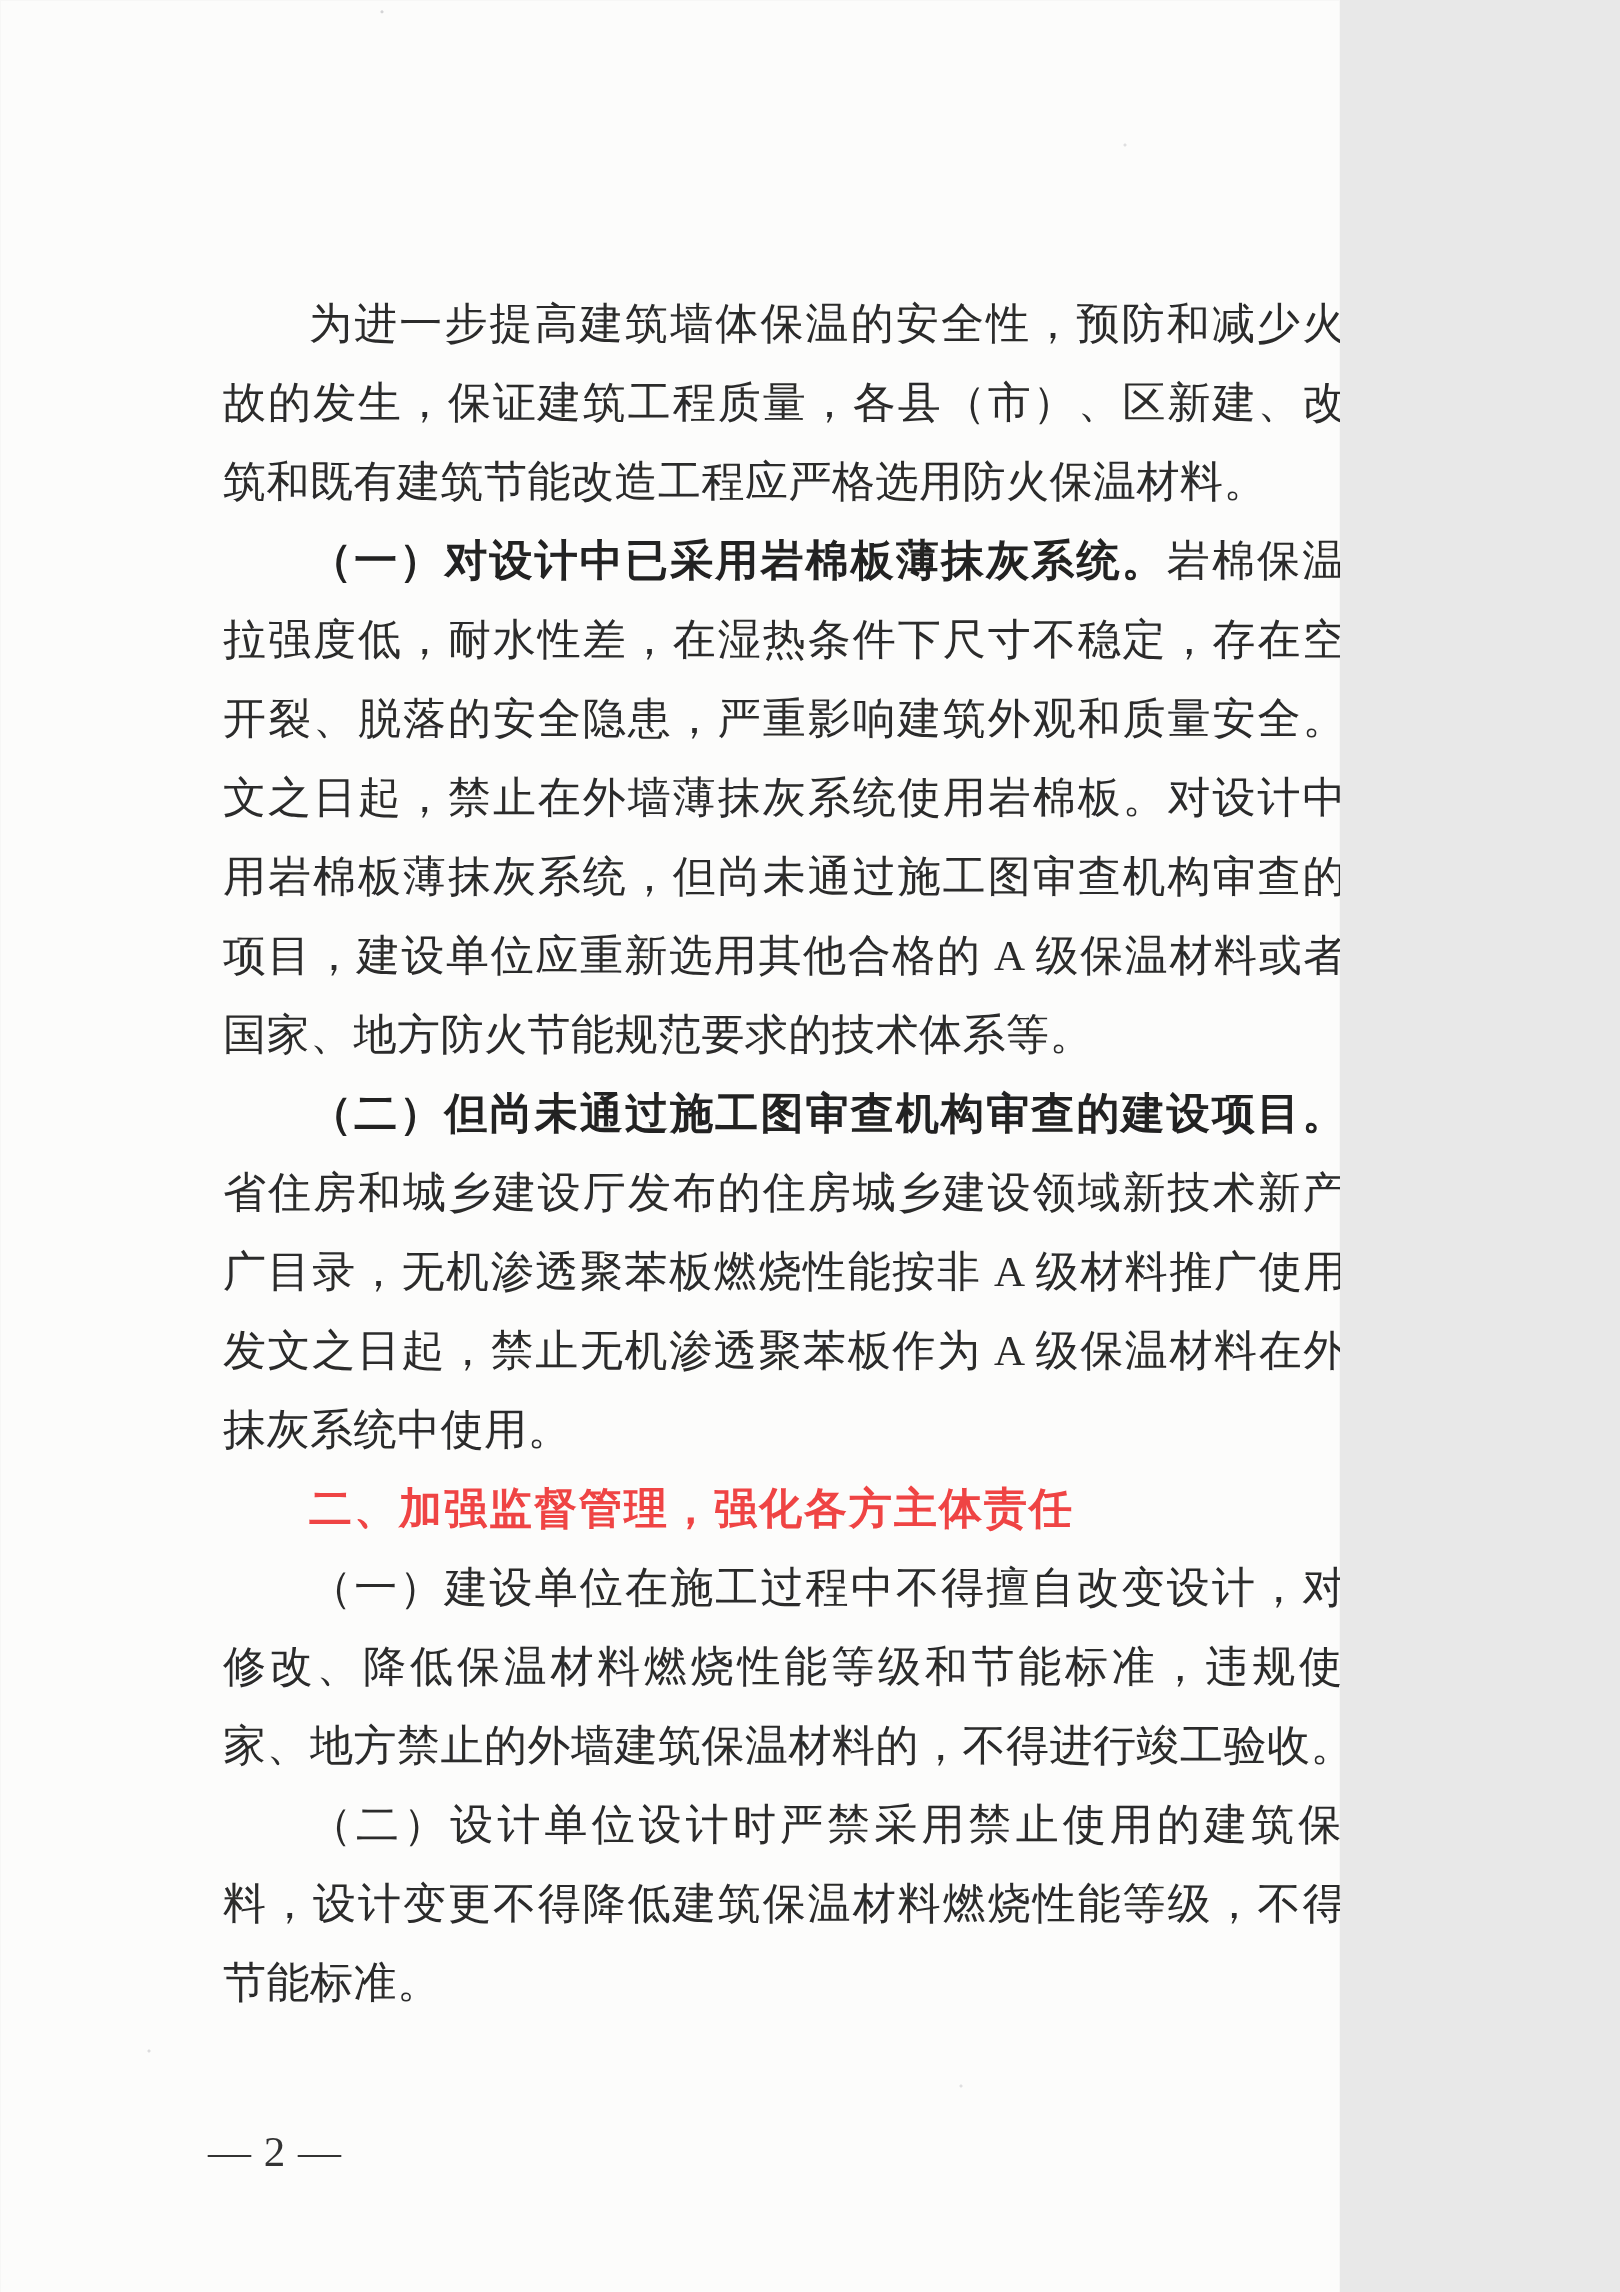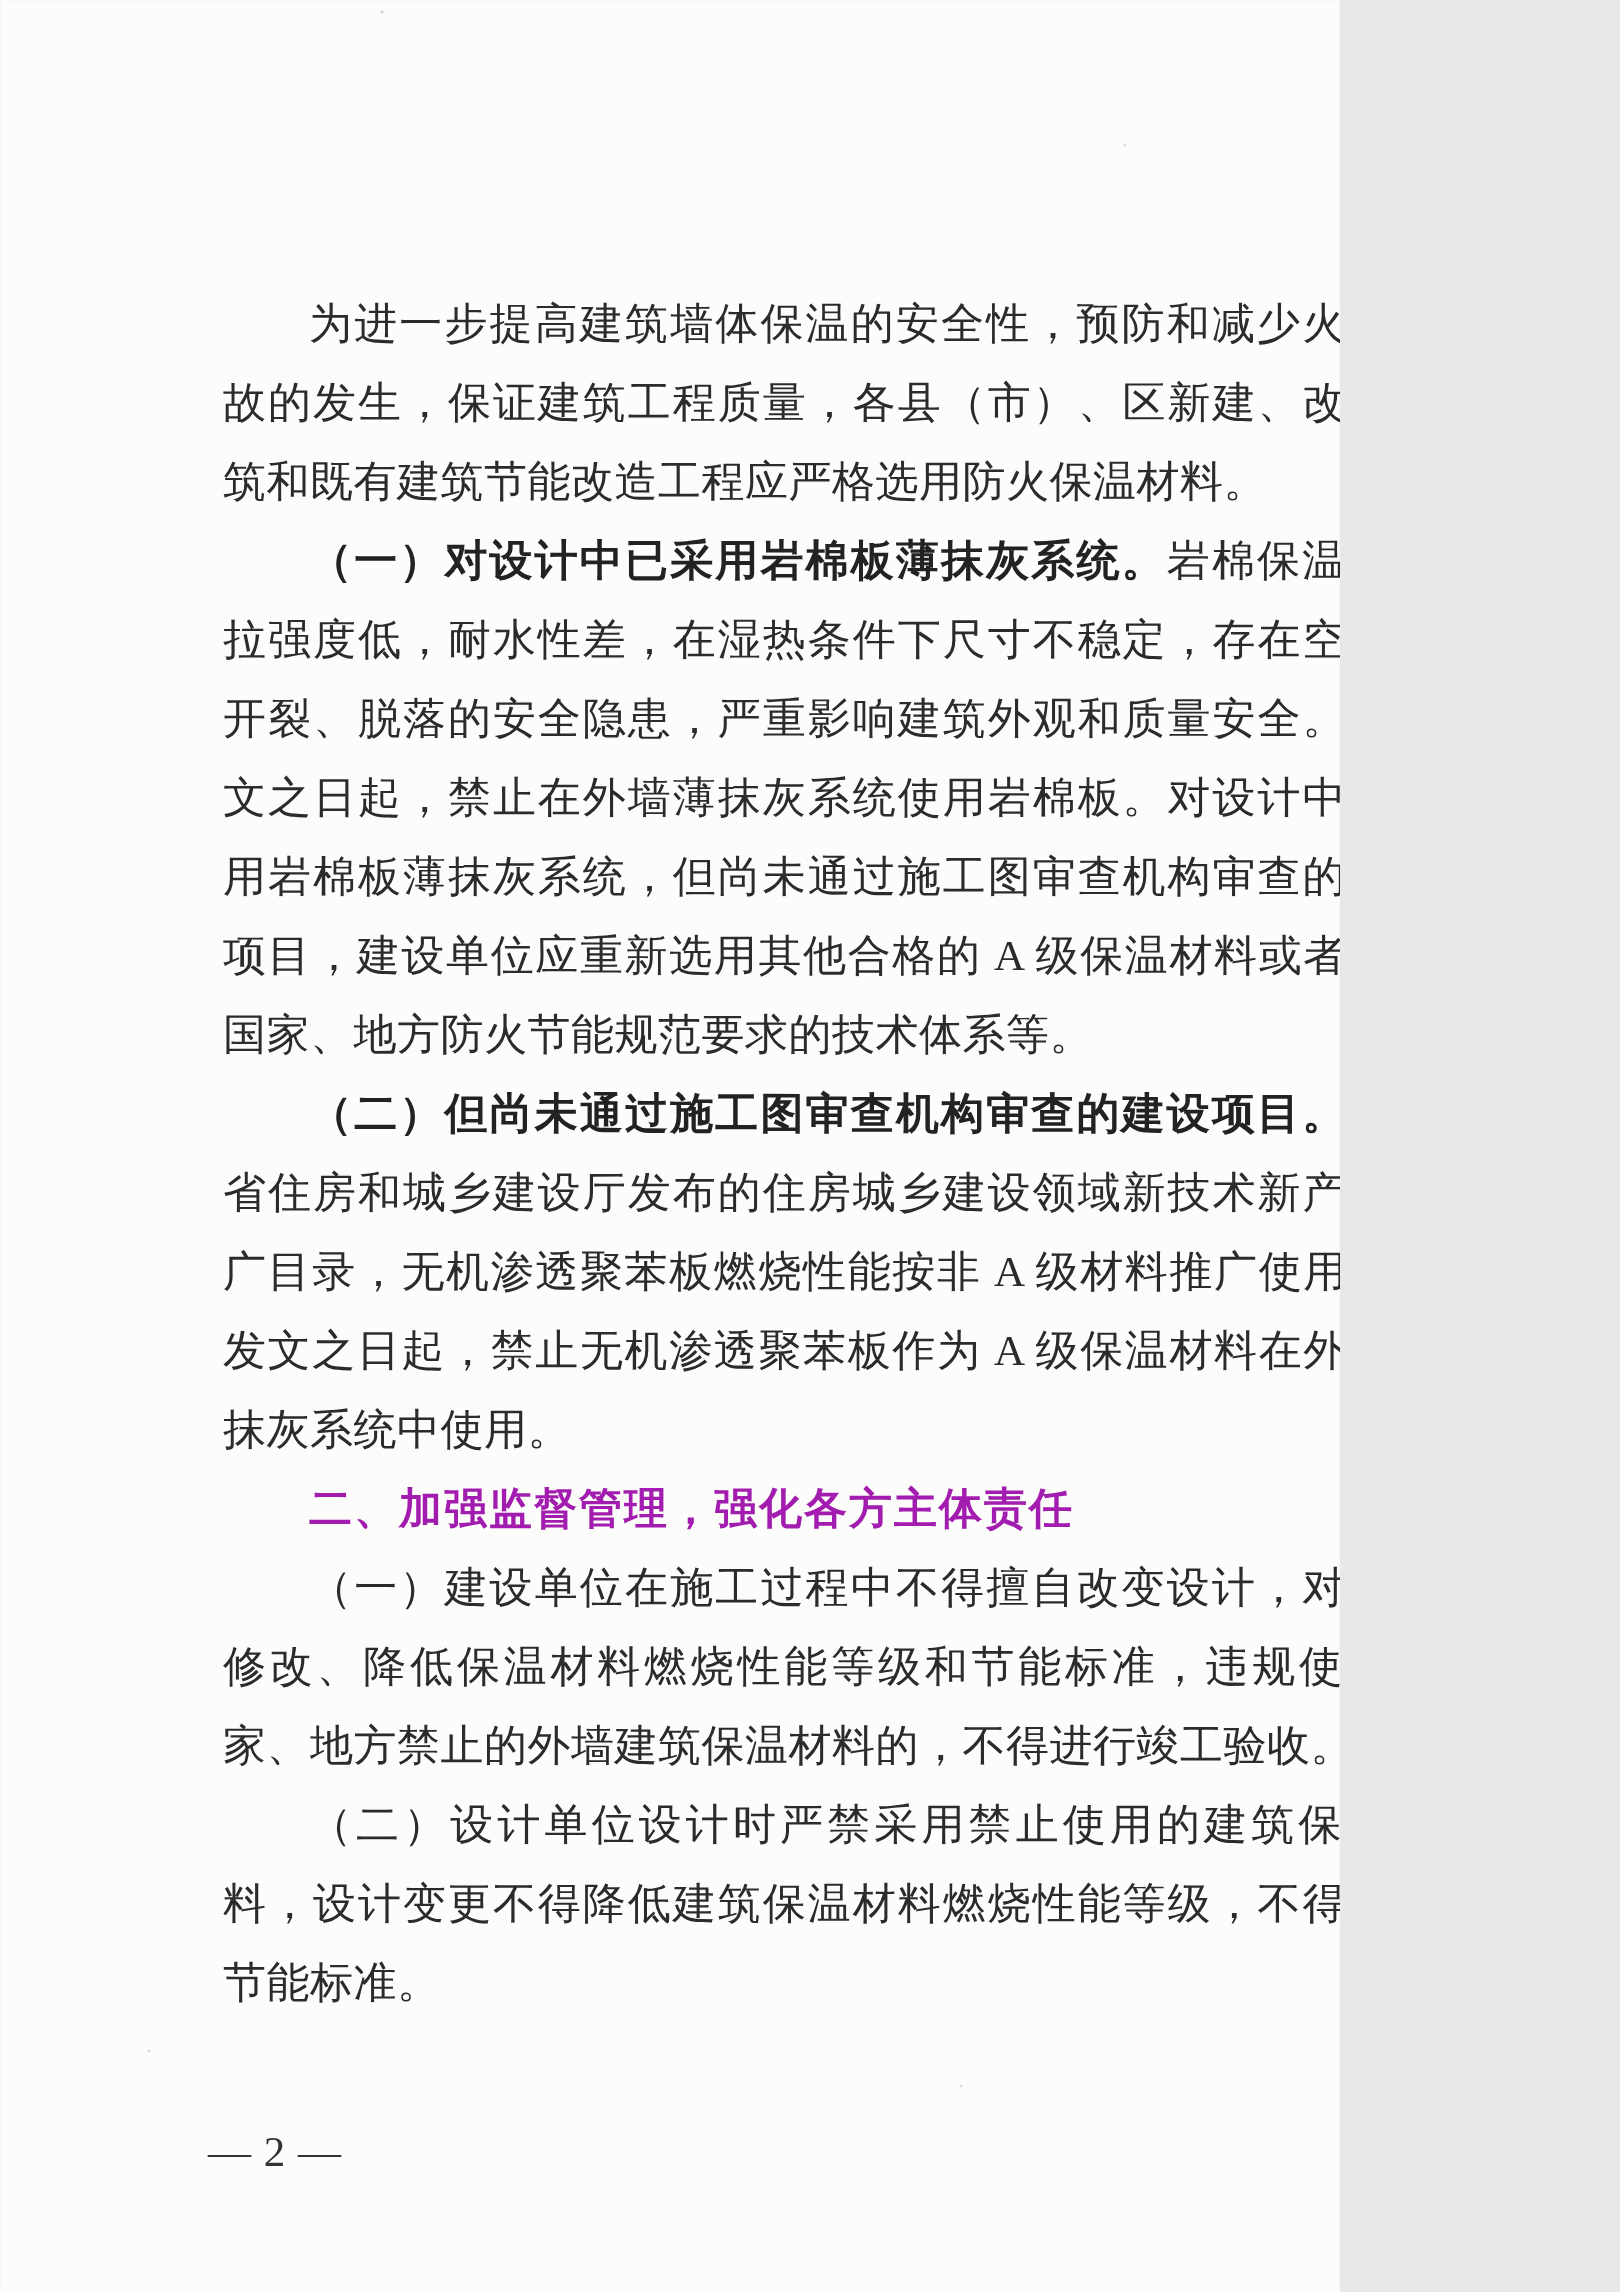--- a/index.html
+++ b/index.html
@@ -43,21 +43,21 @@
   }
   .para {
     margin: 0;
     padding: 0;
     text-indent: 2em;
   }
   .para .seg { font-weight: normal; }
   .para .seg.bold { font-weight: bold; color: #222; }
   .para.heading .seg {
     font-weight: bold;
-    color: #a21caf;
+    color: #ef4444;
     font-family: Liberation Sans, sans-serif;
     letter-spacing: 2px;
   }
   .page-footer {
     position: absolute;
     left: 208px;
     top: 2127px;
     font-size: 43px;
     line-height: 49px;
     color: #333;

